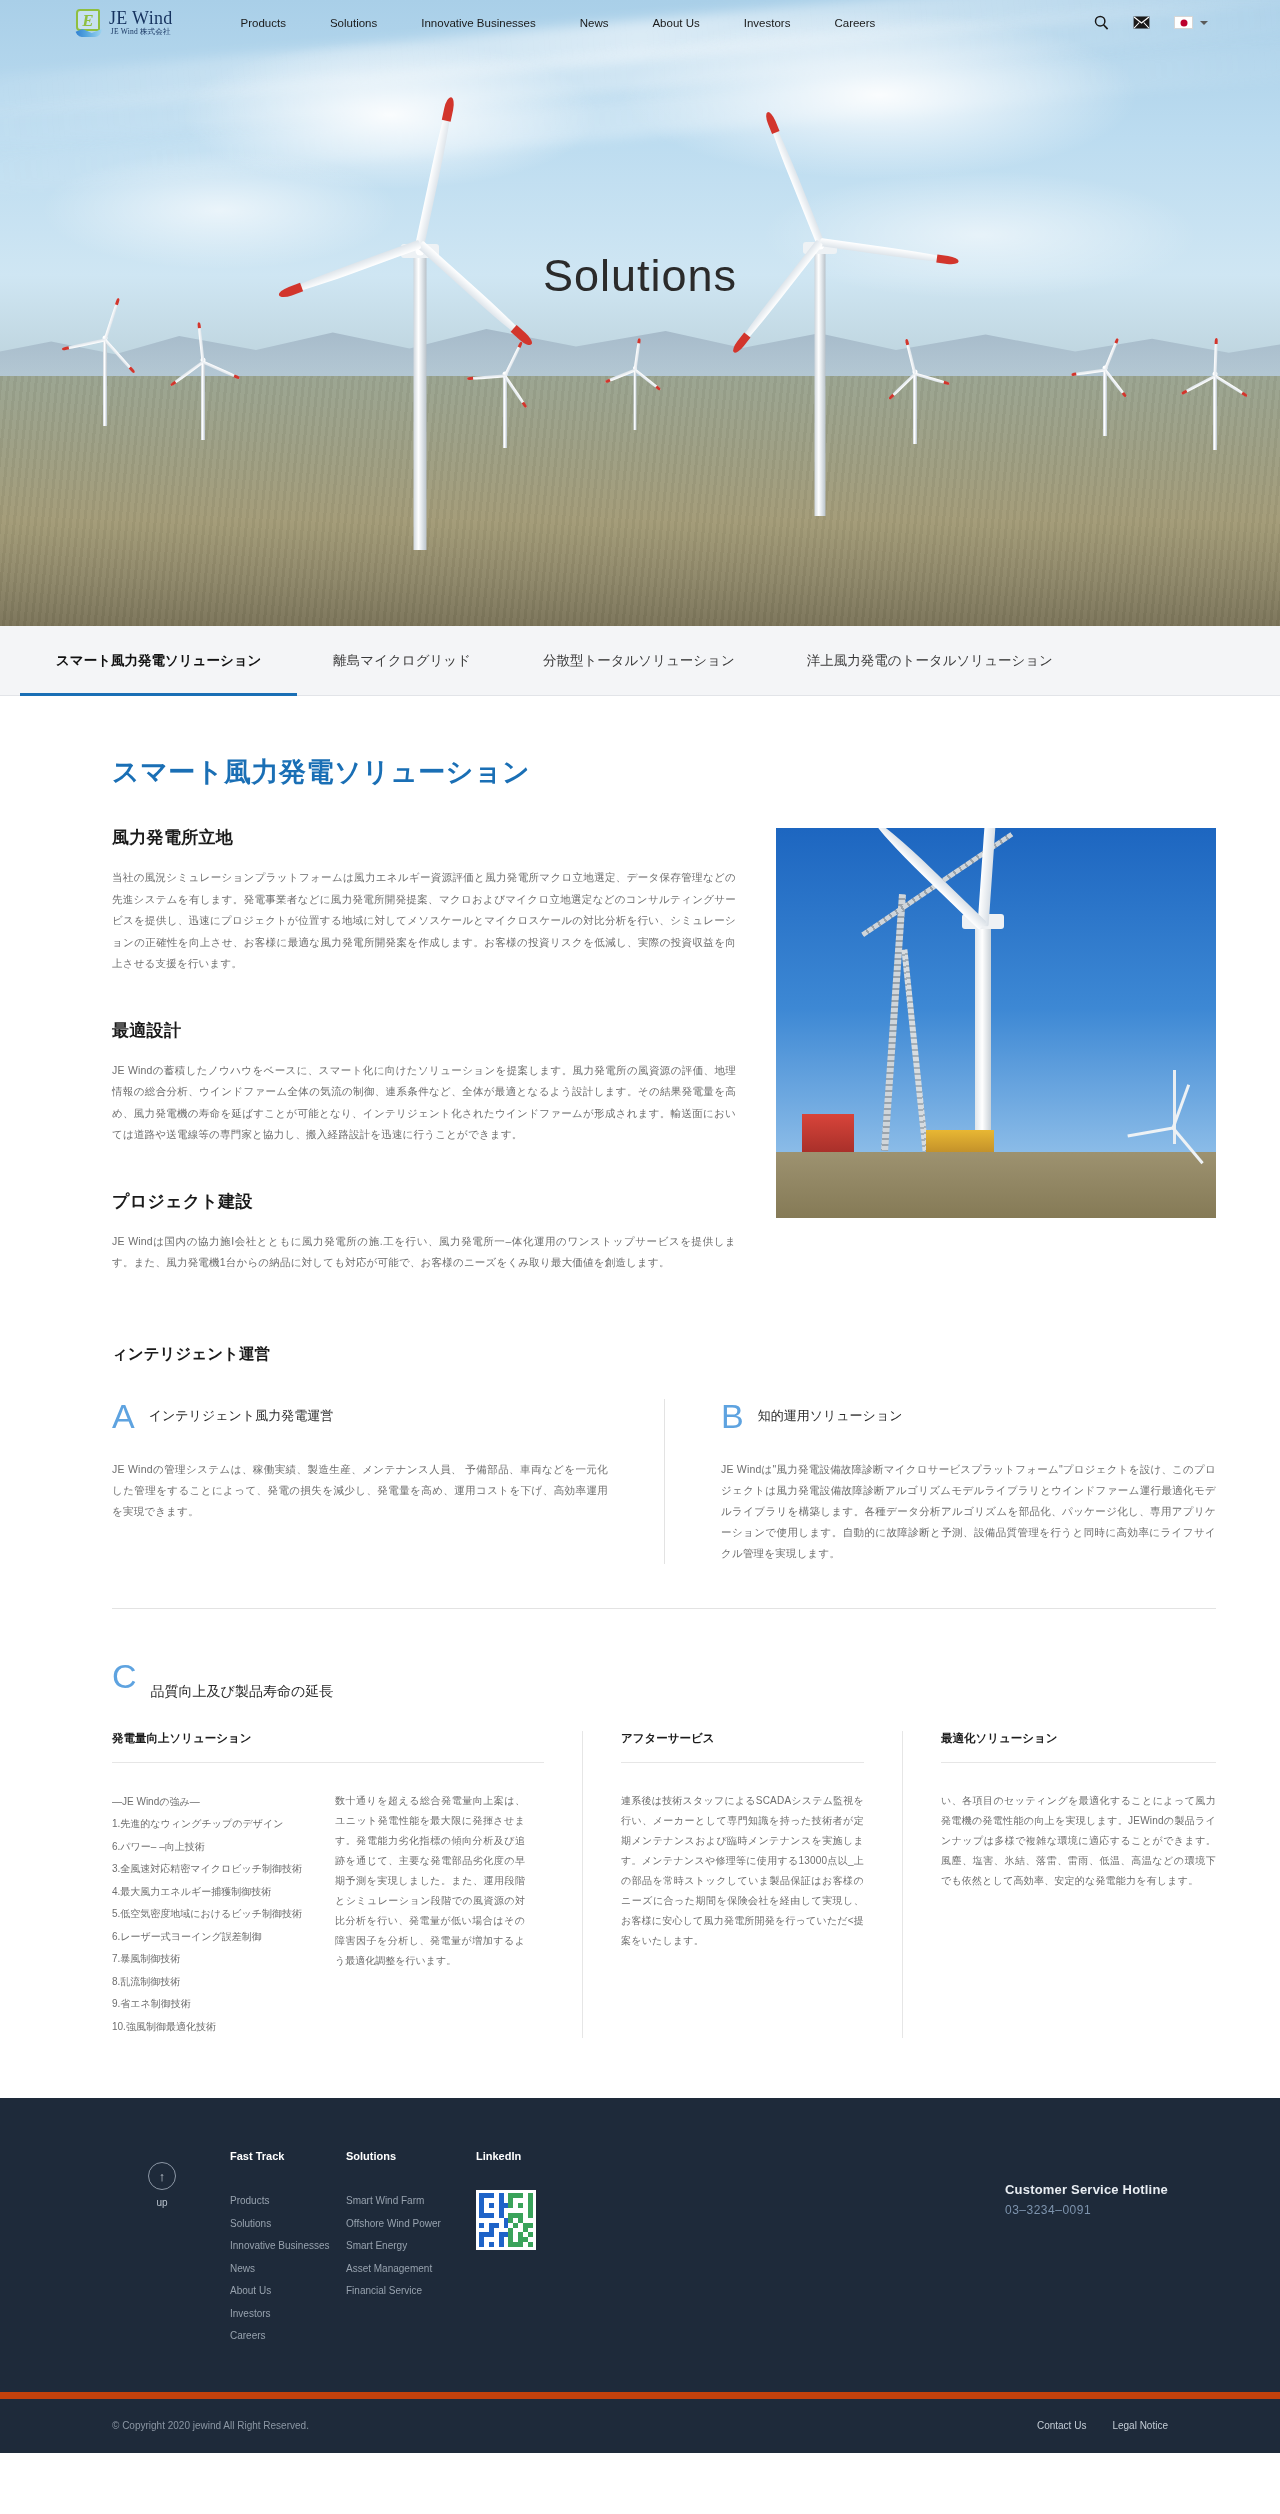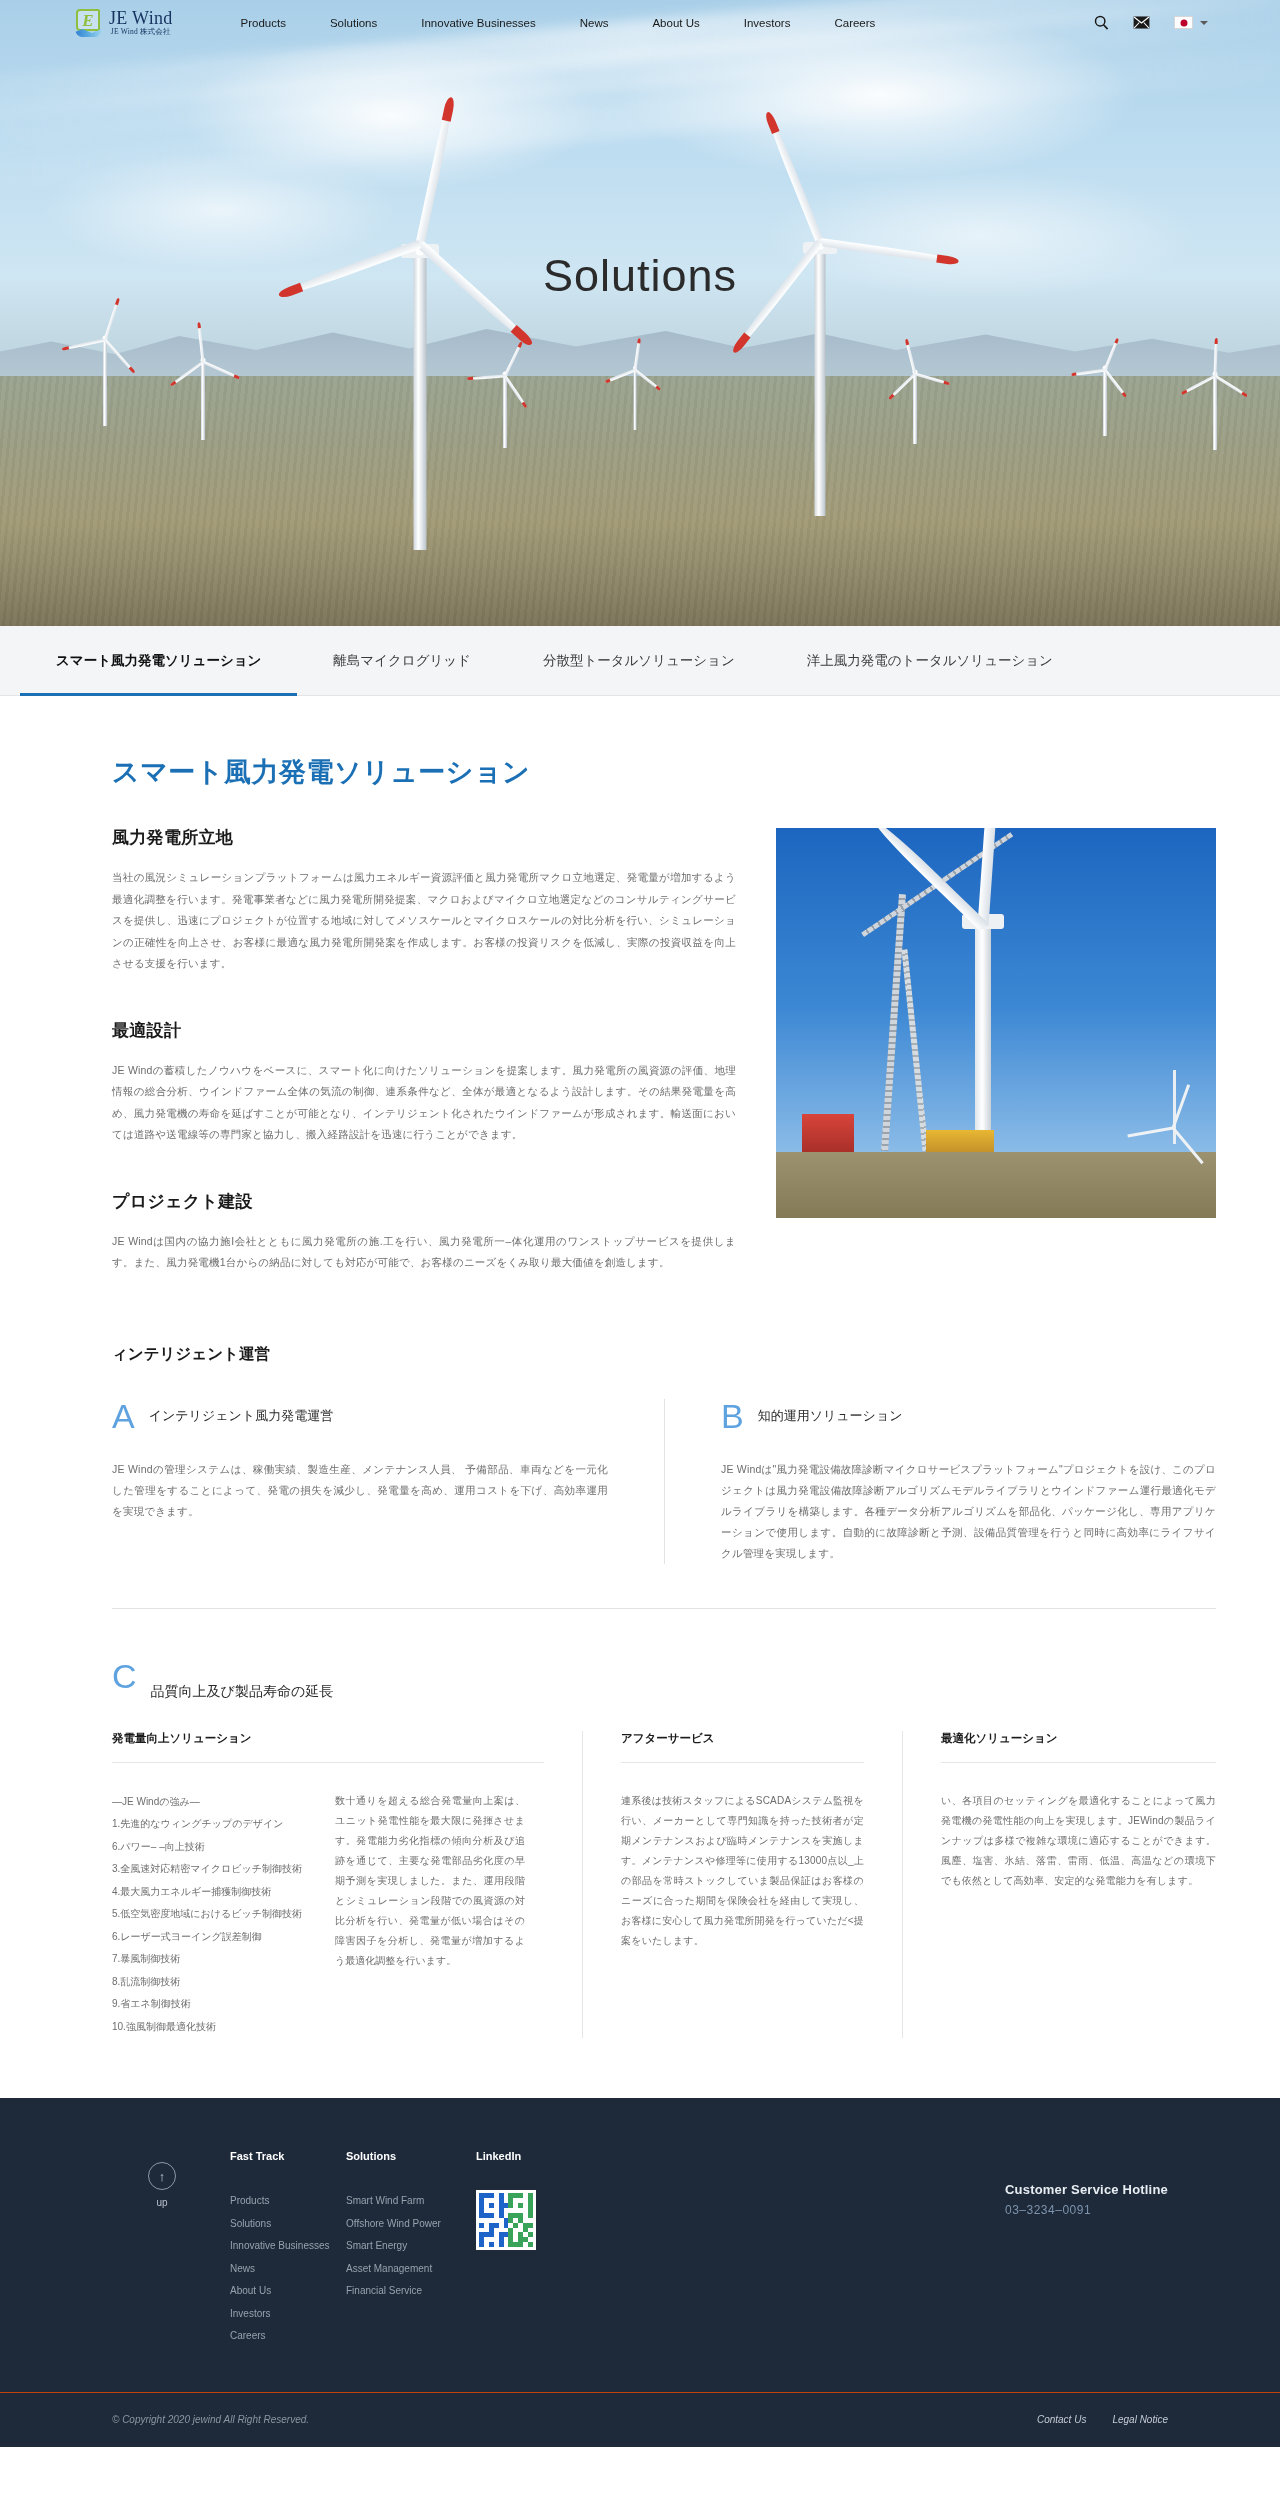--- a/index.html
+++ b/index.html
@@ -300,21 +300,21 @@
   }
   .qr i { display:block; }
 
   .hotline {
     position:absolute; right:48px; top:84px; text-align:left;
   }
   .hotline .t { font-size:13px; color:#e8edf2; font-weight:bold; letter-spacing:.2px; }
   .hotline .n { font-size:12px; color:#7d93ad; margin-top:6px; letter-spacing:.5px; }
 
   .footer-bot {
-    border-top:1px solid #c2410c; width:1280px;font-style:italic;
+    border-top:7px solid #c2410c; width:1280px;
   }
   .footer-bot-in {
     width:1152px; margin:0 auto; height:54px; display:flex; align-items:center;
     padding:0 48px;
   }
   .copy { font-size:10px; color:#8b96a3; }
   .fbot-links { margin-left:auto; display:flex; gap:26px; }
   .fbot-links a { font-size:10px; color:#c3ccd5; text-decoration:none; }
 </style>
 </head>
@@ -458,21 +458,21 @@
 
 <div class="wrap">
   <div class="inner">
 
     <h1 class="page-title">スマート風力発電ソリューション</h1>
 
     <div class="top-grid">
       <div class="col-left">
         <div class="sec-block">
           <h3 class="sec">風力発電所立地</h3>
-          <p class="body">当社の風況シミュレーションプラットフォームは風力エネルギー資源評価と風力発電所マクロ立地選定、発電量が増加するよう最適化調整を行います。発電事業者などに風力発電所開発提案、マクロおよびマイクロ立地選定などのコンサルティングサービスを提供し、迅速にプロジェクトが位置する地域に対してメソスケールとマイクロスケールの対比分析を行い、シミュレーションの正確性を向上させ、お客様に最適な風力発電所開発案を作成します。お客様の投資リスクを低減し、実際の投資収益を向上させる支援を行います。</p>
+          <p class="body">当社の風況シミュレーションプラットフォームは風力エネルギー資源評価と風力発電所マクロ立地選定、データ保存管理などの先進システムを有します。発電事業者などに風力発電所開発提案、マクロおよびマイクロ立地選定などのコンサルティングサービスを提供し、迅速にプロジェクトが位置する地域に対してメソスケールとマイクロスケールの対比分析を行い、シミュレーションの正確性を向上させ、お客様に最適な風力発電所開発案を作成します。お客様の投資リスクを低減し、実際の投資収益を向上させる支援を行います。</p>
         </div>
         <div class="sec-block">
           <h3 class="sec">最適設計</h3>
           <p class="body">JE Windの蓄積したノウハウをベースに、スマート化に向けたソリューションを提案します。風力発電所の風資源の評価、地理情報の総合分析、ウインドファーム全体の気流の制御、連系条件など、全体が最適となるよう設計します。その結果発電量を高め、風力発電機の寿命を延ばすことが可能となり、インテリジェント化されたウインドファームが形成されます。輸送面においては道路や送電線等の専門家と協力し、搬入経路設計を迅速に行うことができます。</p>
         </div>
         <div class="sec-block">
           <h3 class="sec">プロジェクト建設</h3>
           <p class="body">JE Windは国内の協力施I会社とともに風力発電所の施.工を行い、風力発電所一–体化運用のワンストップサービスを提供します。また、風力発電機1台からの納品に対しても対応が可能で、お客様のニーズをくみ取り最大価値を創造します。</p>
         </div>
       </div>

